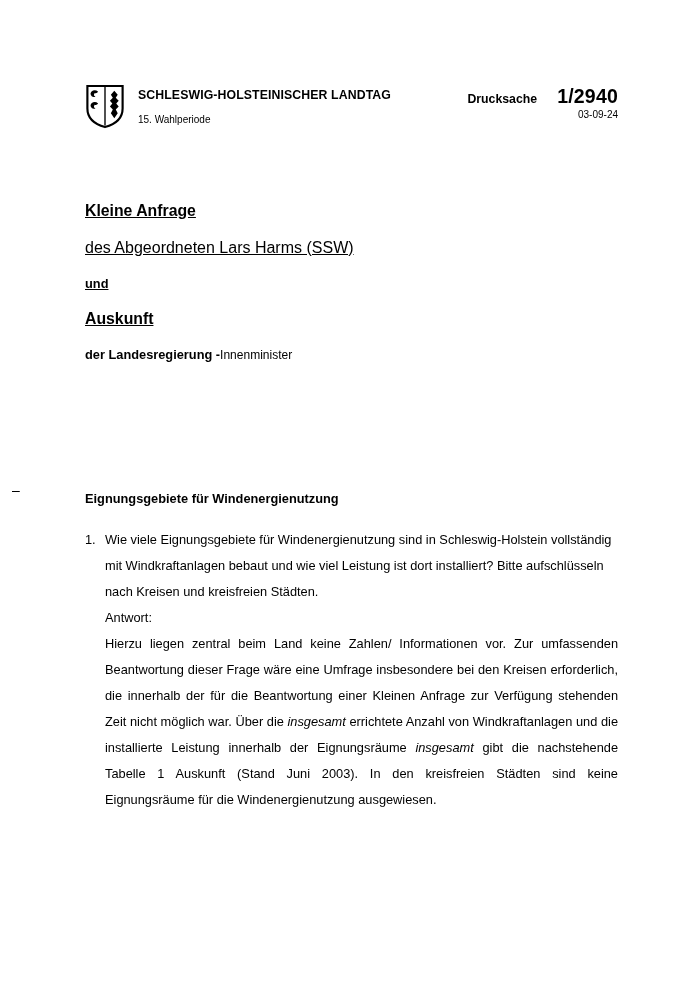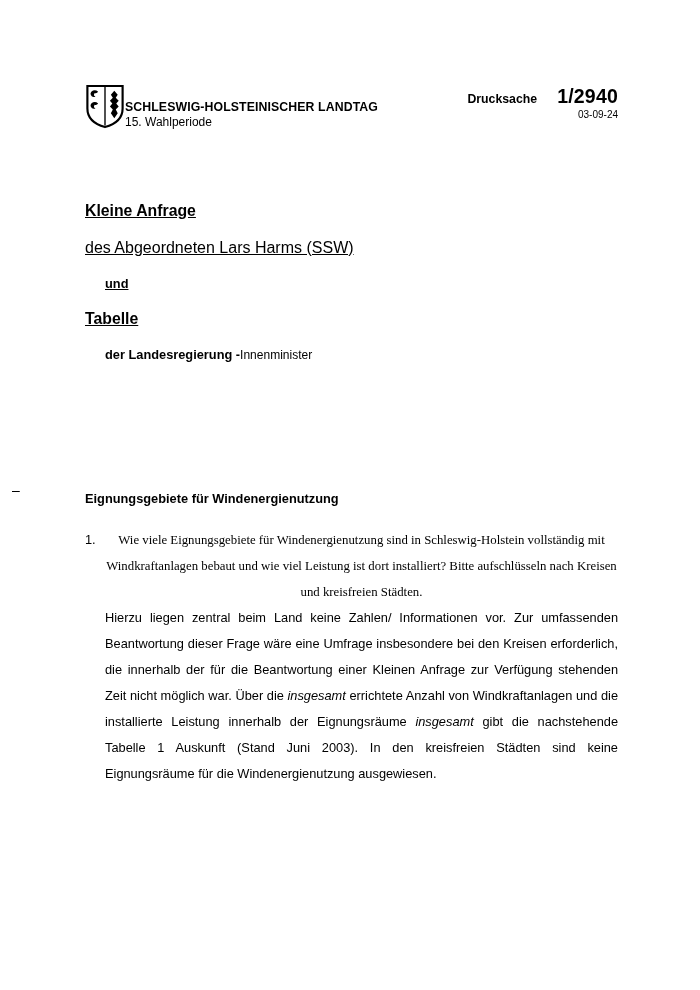--- a/index.html
+++ b/index.html
@@ -17,36 +17,36 @@
   
   .doc-header {
     position:absolute;
     left:85px;
     top:84px;
     width:533px;
     display:flex;
     justify-content:space-between;
     align-items:flex-start;
   }
-  .header-left { display:flex; align-items:flex-end; }
+  .header-left { display:flex; gap:13px; align-items:flex-start; }
   .coat { display:block; width:40px; height:45px; }
   .header-titles { padding-top:4px; }
   .parliament { font-weight:bold; font-size:12.3px; letter-spacing:0.1px; }
-  .period { font-size:12px; margin-top:1px; }
+  .period { font-size:10px; margin-top:12px; }
   .header-right { text-align:right; padding-top:1px; }
   .doc-line { display:flex; align-items:baseline; justify-content:flex-end; gap:20px; }
   .doc-label { font-weight:bold; font-size:12.3px; }
   .doc-number { font-weight:bold; font-size:19.5px; letter-spacing:0.2px; }
   .doc-date { font-size:10px; margin-top:1px; }
 
   
   .title-block { position:absolute; left:85px; top:202px; width:533px; }
   .title-large { font-size:15.8px; font-weight:bold; }
   .title-regular { font-size:16px; }
-  .title-bold-sm { font-size:12.8px; font-weight:bold;margin-left:20px; }
+  .title-bold-sm { font-size:12.8px; font-weight:bold; }
   .t-gap { margin-bottom:19px;text-decoration:underline; }
   .subject-line { display:flex; align-items:baseline; }
   .minister { font-size:12px; font-weight:normal; }
 
   
   .margin-mark {
     position:absolute;
     left:12px;
     top:482px;
     font-size:14px;
@@ -60,21 +60,21 @@
     top:459px;
     width:533px;
     font-size:12.8px;
     line-height:26px;
     margin-top:32px;
   }
   .body-heading { font-weight:bold; font-size:12.8px; line-height:15px; margin-bottom:21px; }
   .question-row { display:flex; }
   .q-num { flex:none; width:20px; }
   .q-content { flex:1; width:513px; }
-  .q-text { text-align:center;font-family:Liberation Serif, serif; }
+  .q-text { text-align:left; }
   .answer-label { }
   .answer-text { text-align:justify; hyphens:manual; -webkit-hyphens:manual; }
   .answer-text em { font-style:italic; }
 </style>
 </head>
 <body>
 
 <div class="page">
 
   <header class="doc-header">
@@ -101,33 +101,34 @@
         <span class="doc-number">1/2940</span>
       </div>
       <div class="doc-date">03-09-24</div>
     </div>
   </header>
 
   <section class="title-block">
     <div class="title-large t-gap">Kleine Anfrage</div>
     <div class="title-regular t-gap">des Abgeordneten Lars Harms (SSW)</div>
     <div class="title-bold-sm t-gap">und</div>
-    <div class="title-large t-gap">Tabelle</div>
+    <div class="title-large t-gap">Auskunft</div>
     <div class="subject-line">
       <span class="title-bold-sm">der Landesregierung -</span>
       <span class="minister">Innenminister</span>
     </div>
   </section>
 
   <div class="margin-mark">–</div>
 
   <section class="body-block">
     <div class="body-heading">Eignungsgebiete für Windenergienutzung</div>
     <div class="question-row">
       <div class="q-num">1.</div>
       <div class="q-content">
         <div class="q-text">Wie viele Eignungsgebiete für Windenergienutzung sind in Schleswig-Holstein vollständig mit Windkraftanlagen bebaut und wie viel Leistung ist dort installiert? Bitte aufschlüsseln nach Kreisen und kreisfreien Städten.</div>
+        <div class="answer-label">Antwort:</div>
         <p class="answer-text"><span>Hierzu liegen zentral beim Land keine Zahlen/ Informationen vor. Zur umfassen­den Beantwortung dieser Frage wäre eine Umfrage insbesondere bei den Kreisen erforderlich, die innerhalb der für die Beantwortung einer Kleinen Anfrage zur Ver­fügung stehenden Zeit nicht möglich war. Über die </span><em>insgesamt</em><span> errichtete Anzahl von Windkraftanlagen und die installierte Leistung innerhalb der Eignungsräume </span><em>insgesamt</em><span> gibt die nachstehende Tabelle 1 Auskunft (Stand Juni 2003). In den kreisfreien Städten sind keine Eignungsräume für die Windenergienutzung aus­gewiesen.</span></p>
       </div>
     </div>
   </section>
 
 </div>
 
 </body></html>

